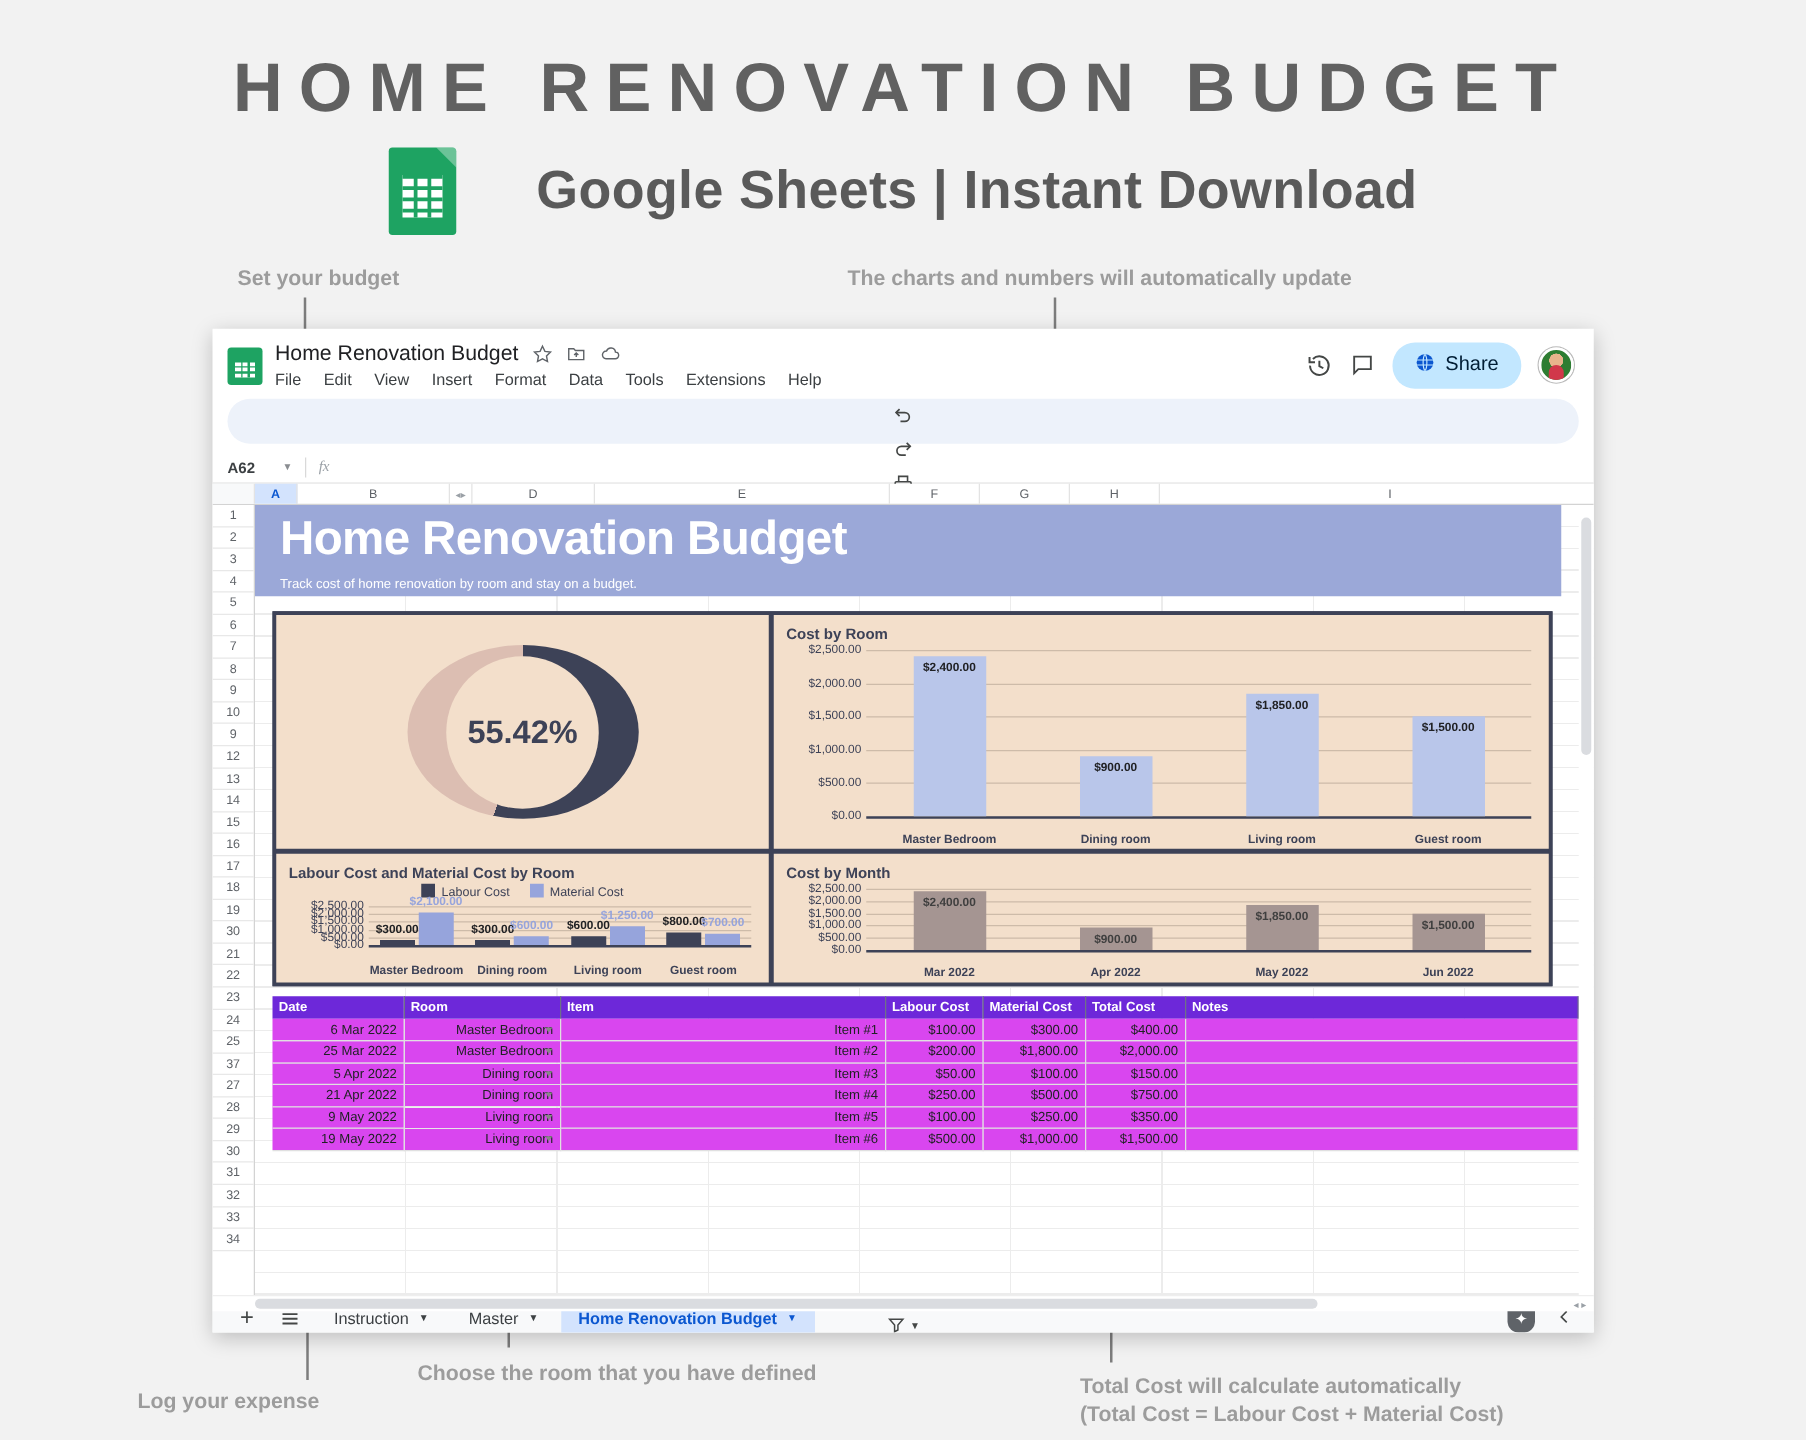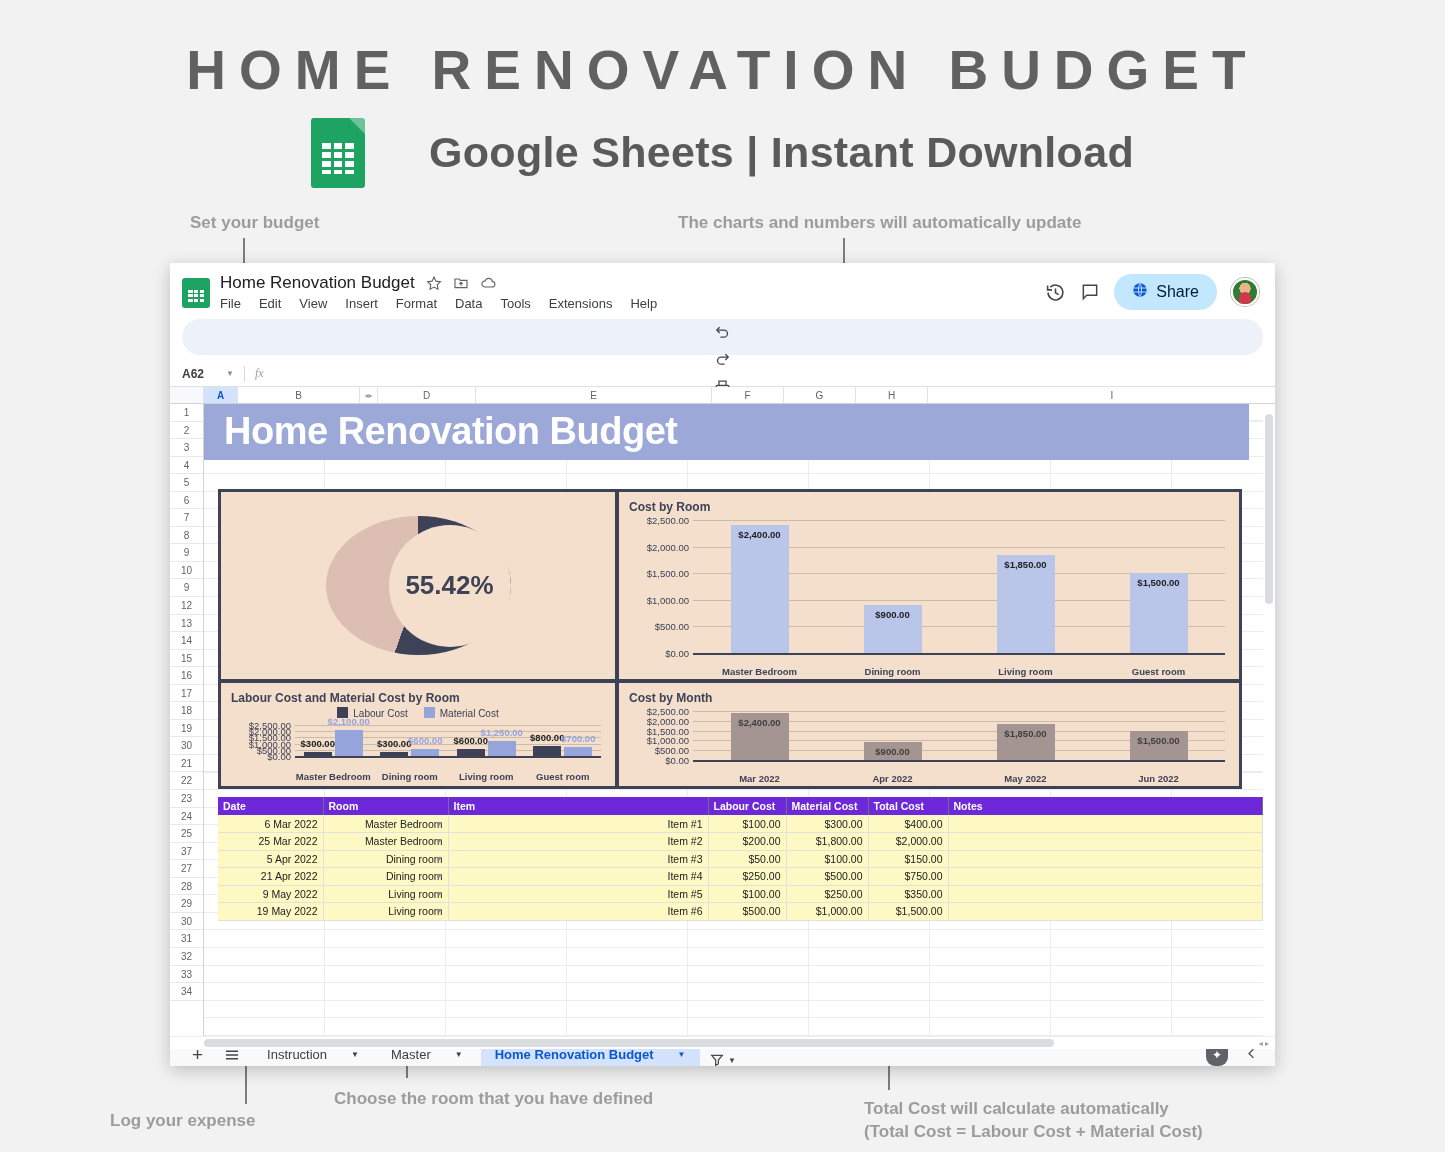--- a/index.html
+++ b/index.html
@@ -146,21 +146,21 @@
     border:3px solid #3d4257; display:flex; gap:4px; padding:0;
     background:#3d4257;
   }
   .panel { background:#f3dfcb; position:relative; }
   .panel-title { font-size:12px; font-weight:bold; color:#3d4257; padding:8px 0 0 10px;}
 
   
   .donut-wrap { display:flex; align-items:center; justify-content:center; height:100%; }
   .donut {
     width:185px; height:139px; border-radius:50%;
-    display:flex; align-items:center; justify-content:flex-end;
+    display:flex; align-items:center; justify-content:center;
     position:relative;
   }
   .donut .hole {
     width:122px; height:122px; border-radius:50%; background:#f3dfcb;
     display:flex; align-items:center; justify-content:center;
     font-size:26px; font-weight:bold; color:#3d4257;
   }
 
   
   .chart { position:absolute; inset:0; padding:6px 10px 4px 10px; }
@@ -188,21 +188,21 @@
   
   .dtable { position:absolute; left:14px; top:393px; width:1045px; font-size:10.5px; }
   .dtable table { border-collapse:collapse; width:100%; table-layout:fixed; }
   .dtable th {
     background:#6d28d9; color:#fff; text-align:left; font-weight:bold;
     padding:3px 5px; height:17.5px; border-right:1px solid #5b melhor;
   }
   .dtable th { border-right:1px solid #6d7187; }
   .dtable td {
     height:17.5px; padding:1px 5px; border-bottom:1px solid #e0e0e0;
-    border-right:1px solid #e0e0e0; color:#202124; background:#fef9c3;text-align:right;
+    border-right:1px solid #e0e0e0; color:#202124; background:#d946ef;text-align:right;
   }
   .num { text-align:right; }
   .totalcell { background:#f3dfcb; text-align:right; }
   .dd { position:relative; }
   .dd:after {
     content:""; position:absolute; right:6px; top:50%; margin-top:-2px;
     border-left:3.5px solid transparent; border-right:3.5px solid transparent;
     border-top:4px solid #888;
   }
 
@@ -211,21 +211,21 @@
   .vthumb { position:absolute; right:2px; top:10px; width:8px; height:190px; background:#dadce0; border-radius:4px;}
   .hscrollrow { display:flex; align-items:center; height:13px; background:#fff; border-top:1px solid #eee;}
   .hthumb { height:8px; background:#dadce0; border-radius:4px; margin-left:34px; width:850px; }
 
   
   .tabbar {
     display:flex; align-items:center; height:36px; background:#f8f9fa;
     border-top:1px solid #e0e0e0; font-size:13px; color:#3c4043; padding-left:14px; gap:4px;
   }
   .tabbtn { padding:6px 8px; cursor:pointer; display:flex; align-items:center; gap:6px; border-radius:4px;}
-  .tab { padding:7px 14px; cursor:pointer; display:flex; align-items:center; gap:24px; border-radius:6px 6px 0 0;}
+  .tab { padding:7px 14px; cursor:pointer; display:flex; align-items:center; gap:8px; border-radius:6px 6px 0 0;}
   .tab.active { background:#d3e3fd; color:#0b57d0; font-weight:bold; }
   .tabbar .right { margin-left:auto; display:flex; align-items:center; gap:16px; padding-right:16px;}
   .explore { width:22px;height:22px;background:#5f6368;border-radius:4px 4px 9px 9px; color:#fff;
              display:flex;align-items:center;justify-content:center;font-size:12px;}
 </style>
 </head>
 <body>
 
 <div class="promo-title">HOME RENOVATION BUDGET</div>
 <div class="promo-sub">
@@ -530,20 +530,21 @@
       <div class="canvas">
         <div class="gridlines">
           <div class="gl" style="left:0;top:0;width:100%;height:100%;background:
             repeating-linear-gradient(to bottom,transparent 0 16.5px,#ececec 16.5px 17.55px),
             repeating-linear-gradient(to right,transparent 0 120px,#ececec 120px 121px);"></div>
         </div>
 
         <div class="banner">
           <h1>Home Renovation Budget</h1>
         </div>
+        <div class="banner-sub">Track cost of home renovation by room and stay on a budget.</div>
 
         <div style="position:absolute;left:16px;top:102px;width:110px;">
           <div style="background:#3d4257;color:#fff;font-size:10.5px;font-weight:bold;text-align:center;height:20px;line-height:20px;letter-spacing:.6px">BUDGET</div>
           <div style="background:#f3dfcb;color:#202124;font-size:17px;font-weight:bold;text-align:center;height:32px;line-height:32px">$12,000.00</div>
           <div style="background:#3d4257;color:#fff;font-size:10.5px;font-weight:bold;text-align:center;height:20px;line-height:20px;letter-spacing:.6px;margin-top:2px">USED</div>
           <div style="background:#f3dfcb;color:#202124;font-size:17px;font-weight:bold;text-align:center;height:30px;line-height:30px">$6,650.00</div>
           <div style="background:#cfa99b;color:#fff;font-size:10.5px;font-weight:bold;text-align:center;height:20px;line-height:20px;letter-spacing:.6px">REMAINING</div>
           <div style="background:#f3dfcb;color:#202124;font-size:17px;font-weight:bold;text-align:center;height:32px;line-height:32px">$5,350.00</div>
         </div>
 

